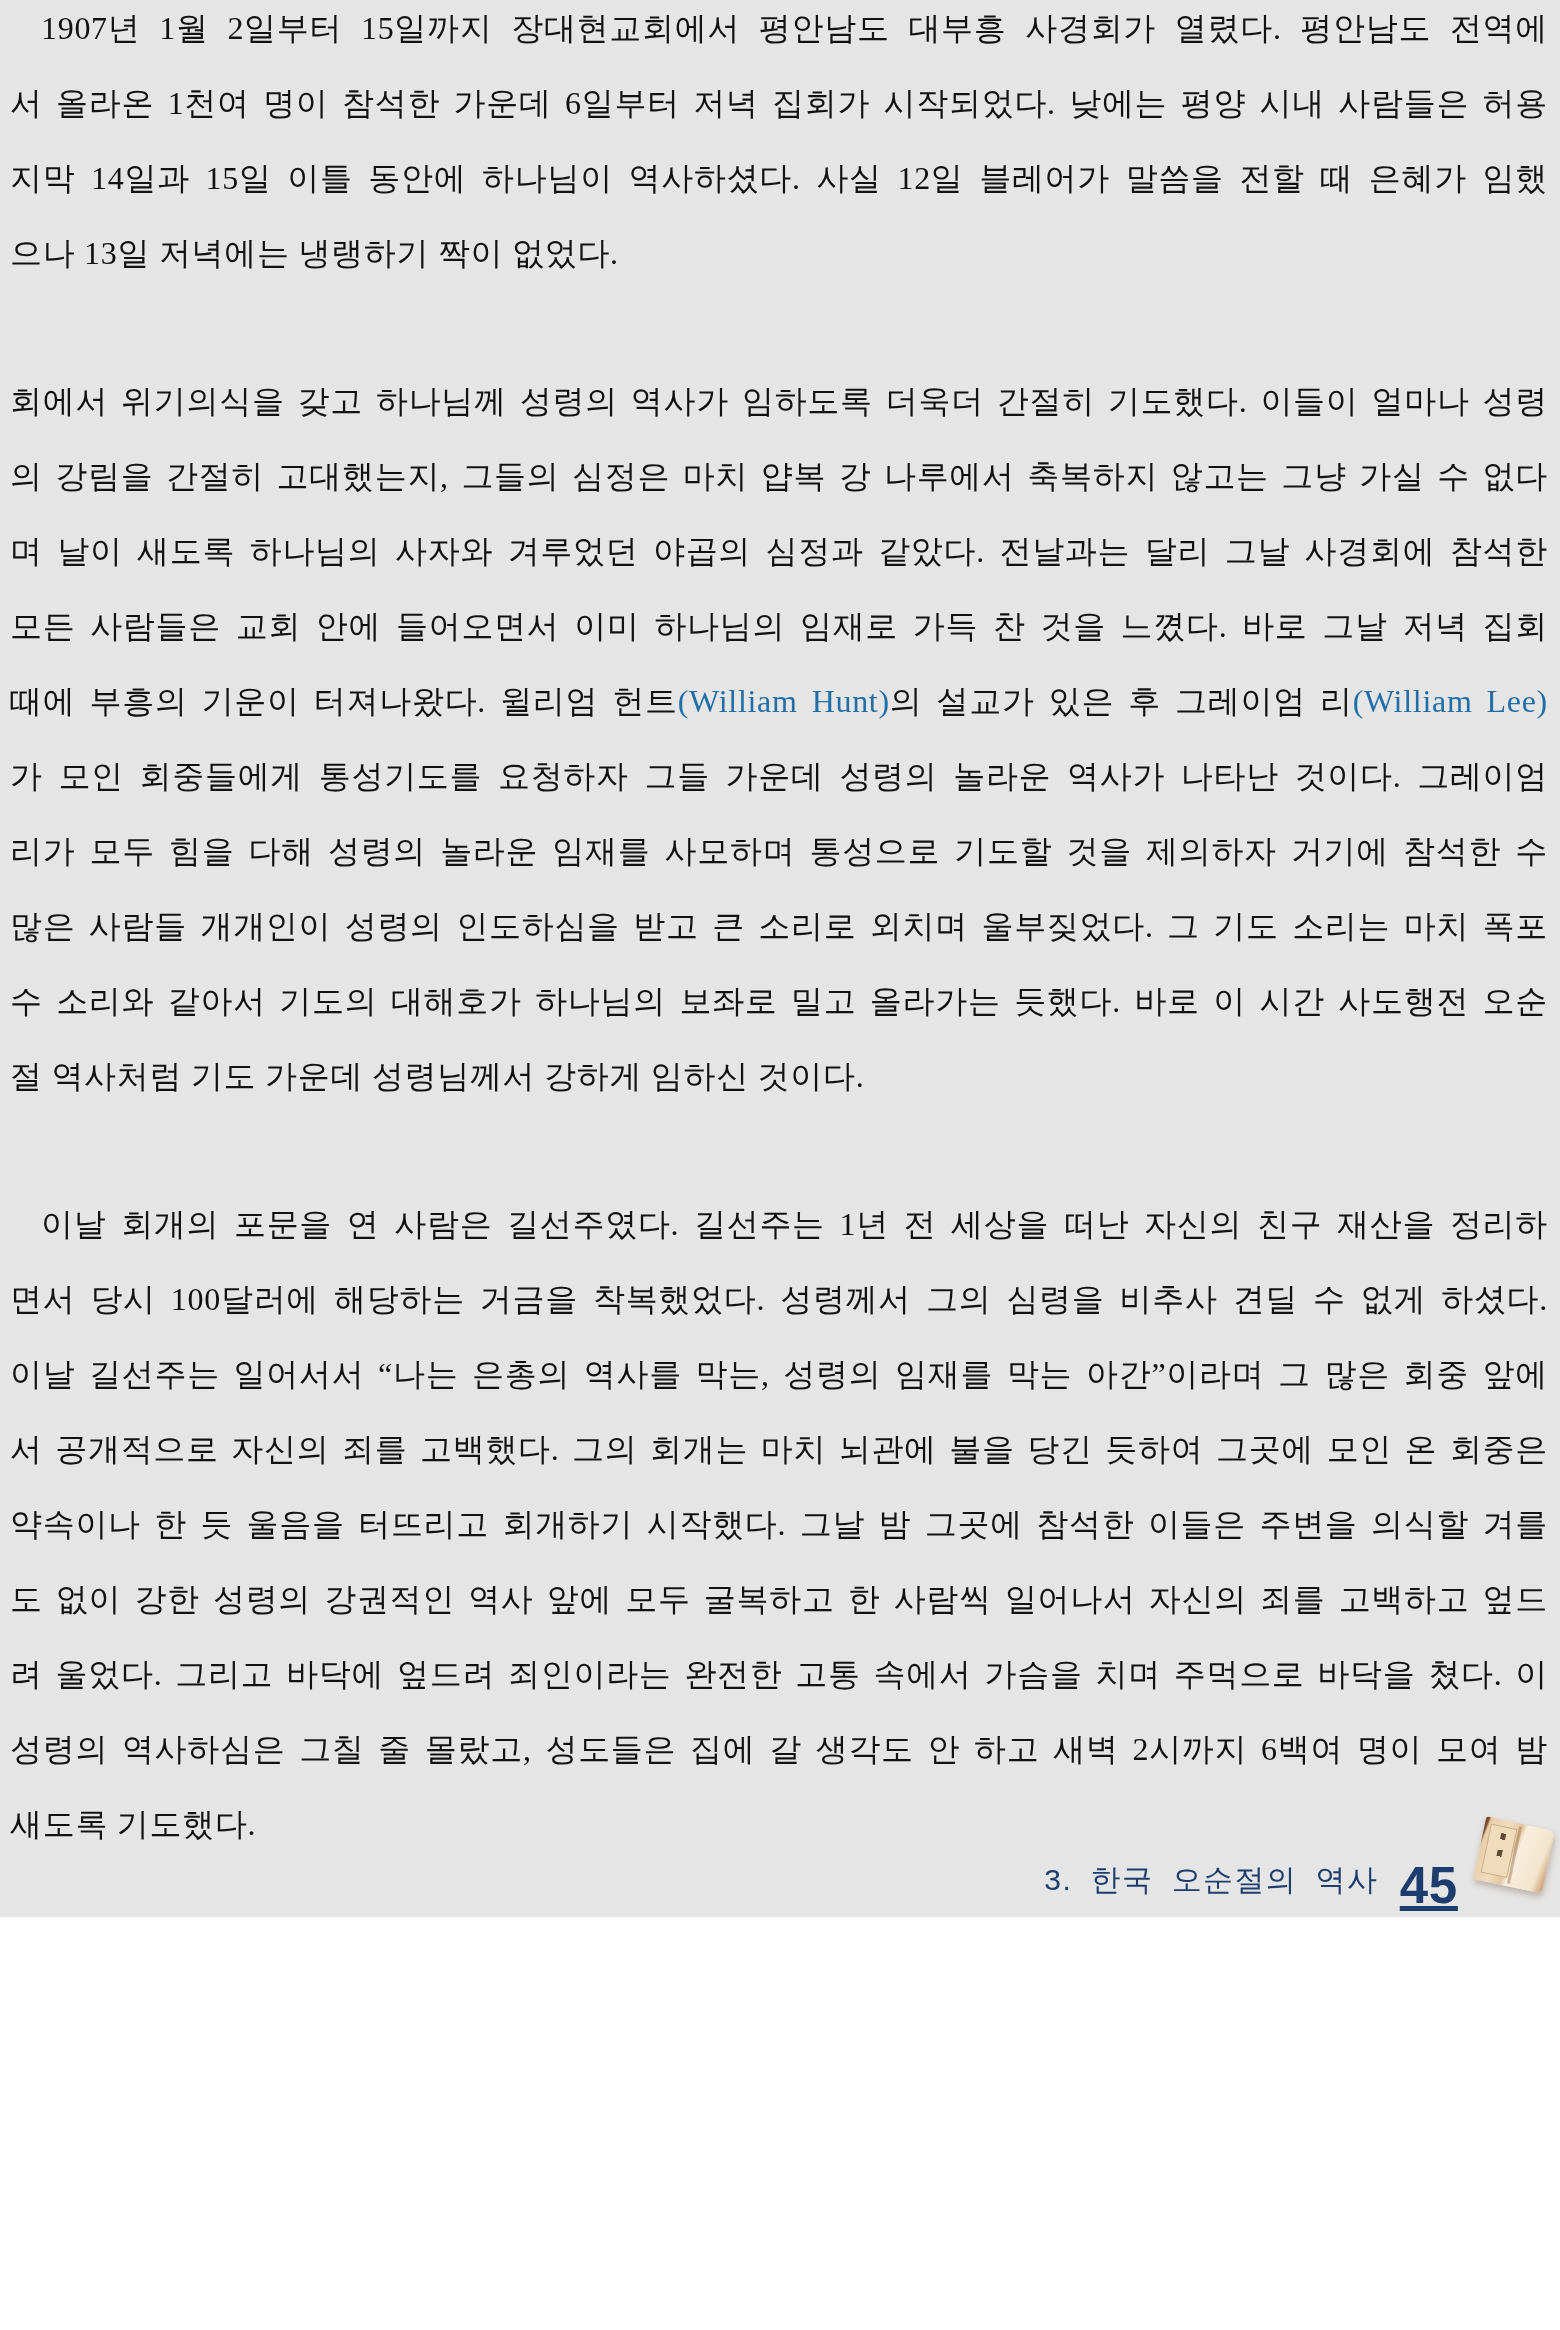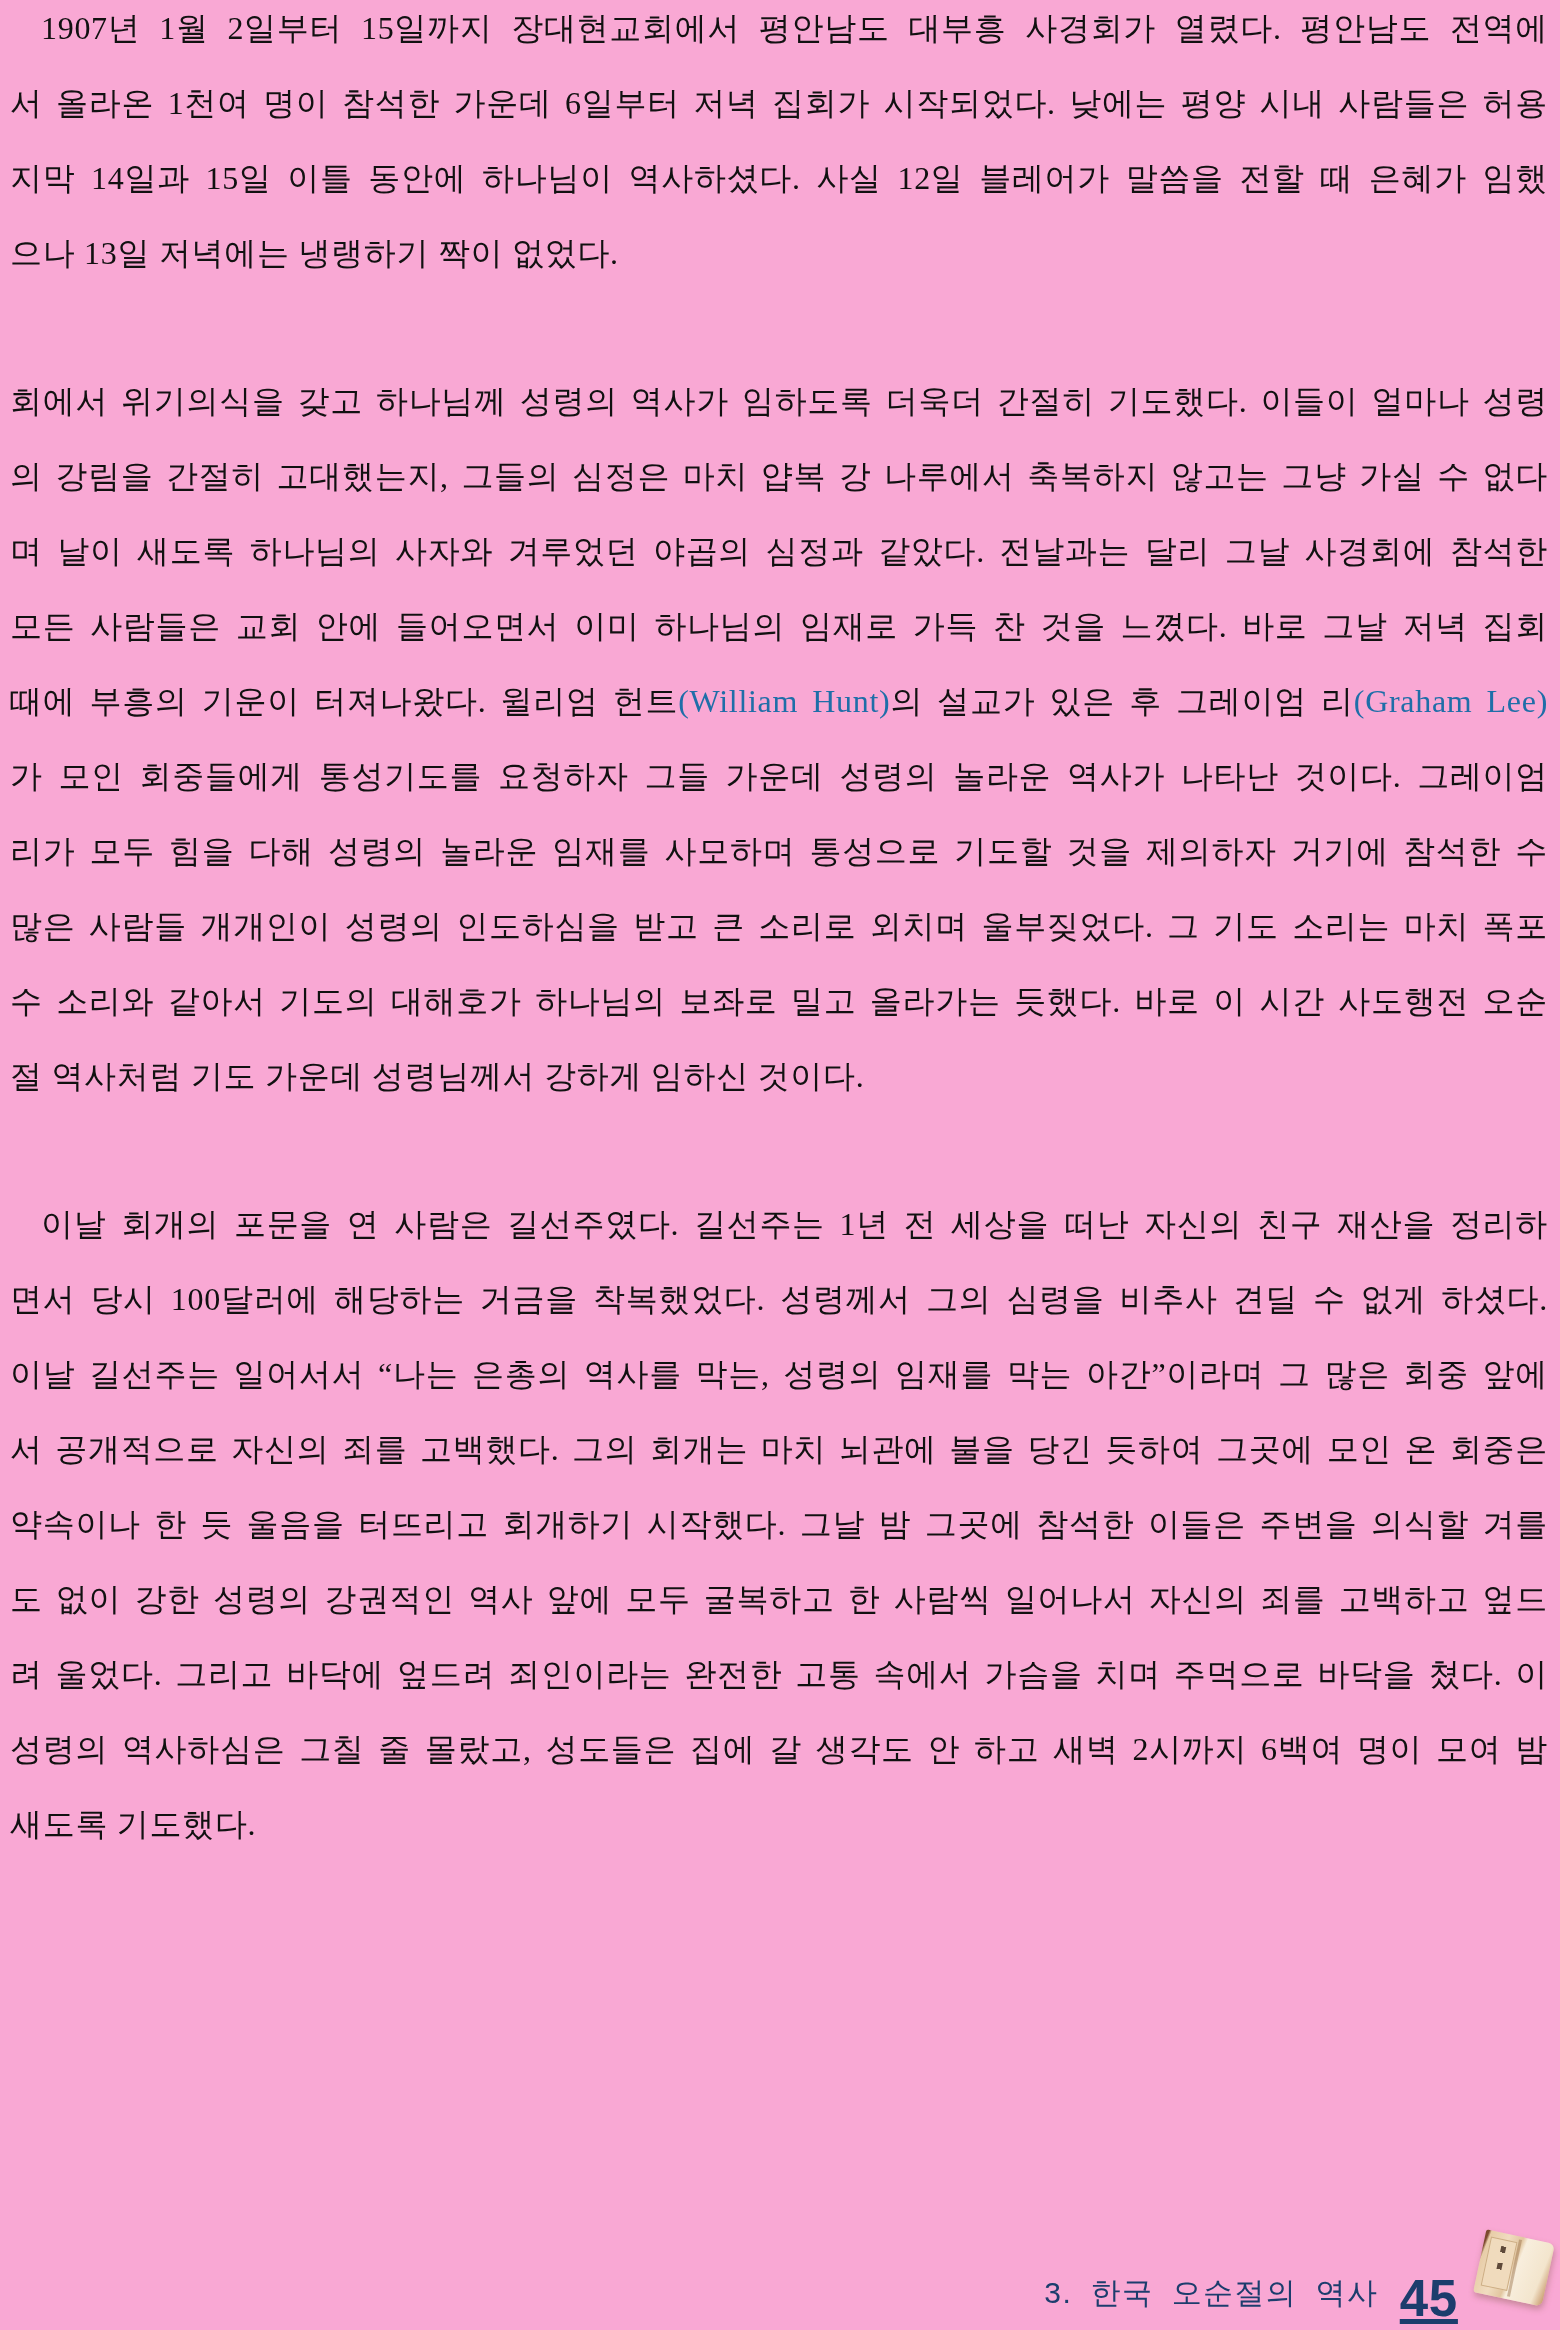--- a/index.html
+++ b/index.html
@@ -4,22 +4,22 @@
 <style>
   :root{
     --body-ink:#111111;
     --accent-blue:#1f6ea8;
     --footer-navy:#1c3d6d;
   }
   html,body{margin:0;padding:0;background:#ffffff;}
   .page{
     position:relative;
     width:1561px;
-    height:2330px;
-    background:#f9a8d4;
+    height:1917px;
+    background:#e5e5e5;
     overflow:hidden;
     font-family:"Liberation Serif","DejaVu Serif",serif;
   }
   .body-text{
     position:absolute;
     left:10px; right:13px; top:-8.6px;
     font-size:32px;
     line-height:75px;
     color:var(--body-ink);
     letter-spacing:0.7px;
@@ -112,21 +112,21 @@
         <div class="line first"><span class="seg">1907년 1월 2일부터 15일까지 장대현교회에서 평안남도 대부흥 사경회가 열렸다. 평안남도 전역에</span></div>
         <div class="line"><span class="seg">서 올라온 1천여 명이 참석한 가운데 6일부터 저녁 집회가 시작되었다. 낮에는 평양 시내 사람들은 허용</span></div>
         <div class="line"><span class="seg">지막 14일과 15일 이틀 동안에 하나님이 역사하셨다. 사실 12일 블레어가 말씀을 전할 때 은혜가 임했</span></div>
         <div class="line last"><span class="seg">으나 13일 저녁에는 냉랭하기 짝이 없었다.</span></div>
       </div>
       <div class="para">
         <div class="line"><span class="seg">회에서 위기의식을 갖고 하나님께 성령의 역사가 임하도록 더욱더 간절히 기도했다. 이들이 얼마나 성령</span></div>
         <div class="line"><span class="seg">의 강림을 간절히 고대했는지, 그들의 심정은 마치 얍복 강 나루에서 축복하지 않고는 그냥 가실 수 없다</span></div>
         <div class="line"><span class="seg">며 날이 새도록 하나님의 사자와 겨루었던 야곱의 심정과 같았다. 전날과는 달리 그날 사경회에 참석한</span></div>
         <div class="line"><span class="seg">모든 사람들은 교회 안에 들어오면서 이미 하나님의 임재로 가득 찬 것을 느꼈다. 바로 그날 저녁 집회</span></div>
-        <div class="line"><span class="seg">때에 부흥의 기운이 터져나왔다. 윌리엄 헌트</span><span class="seg seg-blue">(William Hunt)</span><span class="seg">의 설교가 있은 후 그레이엄 리</span><span class="seg seg-blue">(Graham Lee)</span></div>
+        <div class="line"><span class="seg">때에 부흥의 기운이 터져나왔다. 윌리엄 헌트</span><span class="seg seg-blue">(William Hunt)</span><span class="seg">의 설교가 있은 후 그레이엄 리</span><span class="seg seg-blue">(William Lee)</span></div>
         <div class="line"><span class="seg">가 모인 회중들에게 통성기도를 요청하자 그들 가운데 성령의 놀라운 역사가 나타난 것이다. 그레이엄</span></div>
         <div class="line"><span class="seg">리가 모두 힘을 다해 성령의 놀라운 임재를 사모하며 통성으로 기도할 것을 제의하자 거기에 참석한 수</span></div>
         <div class="line"><span class="seg">많은 사람들 개개인이 성령의 인도하심을 받고 큰 소리로 외치며 울부짖었다. 그 기도 소리는 마치 폭포</span></div>
         <div class="line"><span class="seg">수 소리와 같아서 기도의 대해호가 하나님의 보좌로 밀고 올라가는 듯했다. 바로 이 시간 사도행전 오순</span></div>
         <div class="line last"><span class="seg">절 역사처럼 기도 가운데 성령님께서 강하게 임하신 것이다.</span></div>
       </div>
       <div class="para">
         <div class="line first"><span class="seg">이날 회개의 포문을 연 사람은 길선주였다. 길선주는 1년 전 세상을 떠난 자신의 친구 재산을 정리하</span></div>
         <div class="line"><span class="seg">면서 당시 100달러에 해당하는 거금을 착복했었다. 성령께서 그의 심령을 비추사 견딜 수 없게 하셨다.</span></div>
         <div class="line"><span class="seg">이날 길선주는 일어서서 “나는 은총의 역사를 막는, 성령의 임재를 막는 아간”이라며 그 많은 회중 앞에</span></div>

